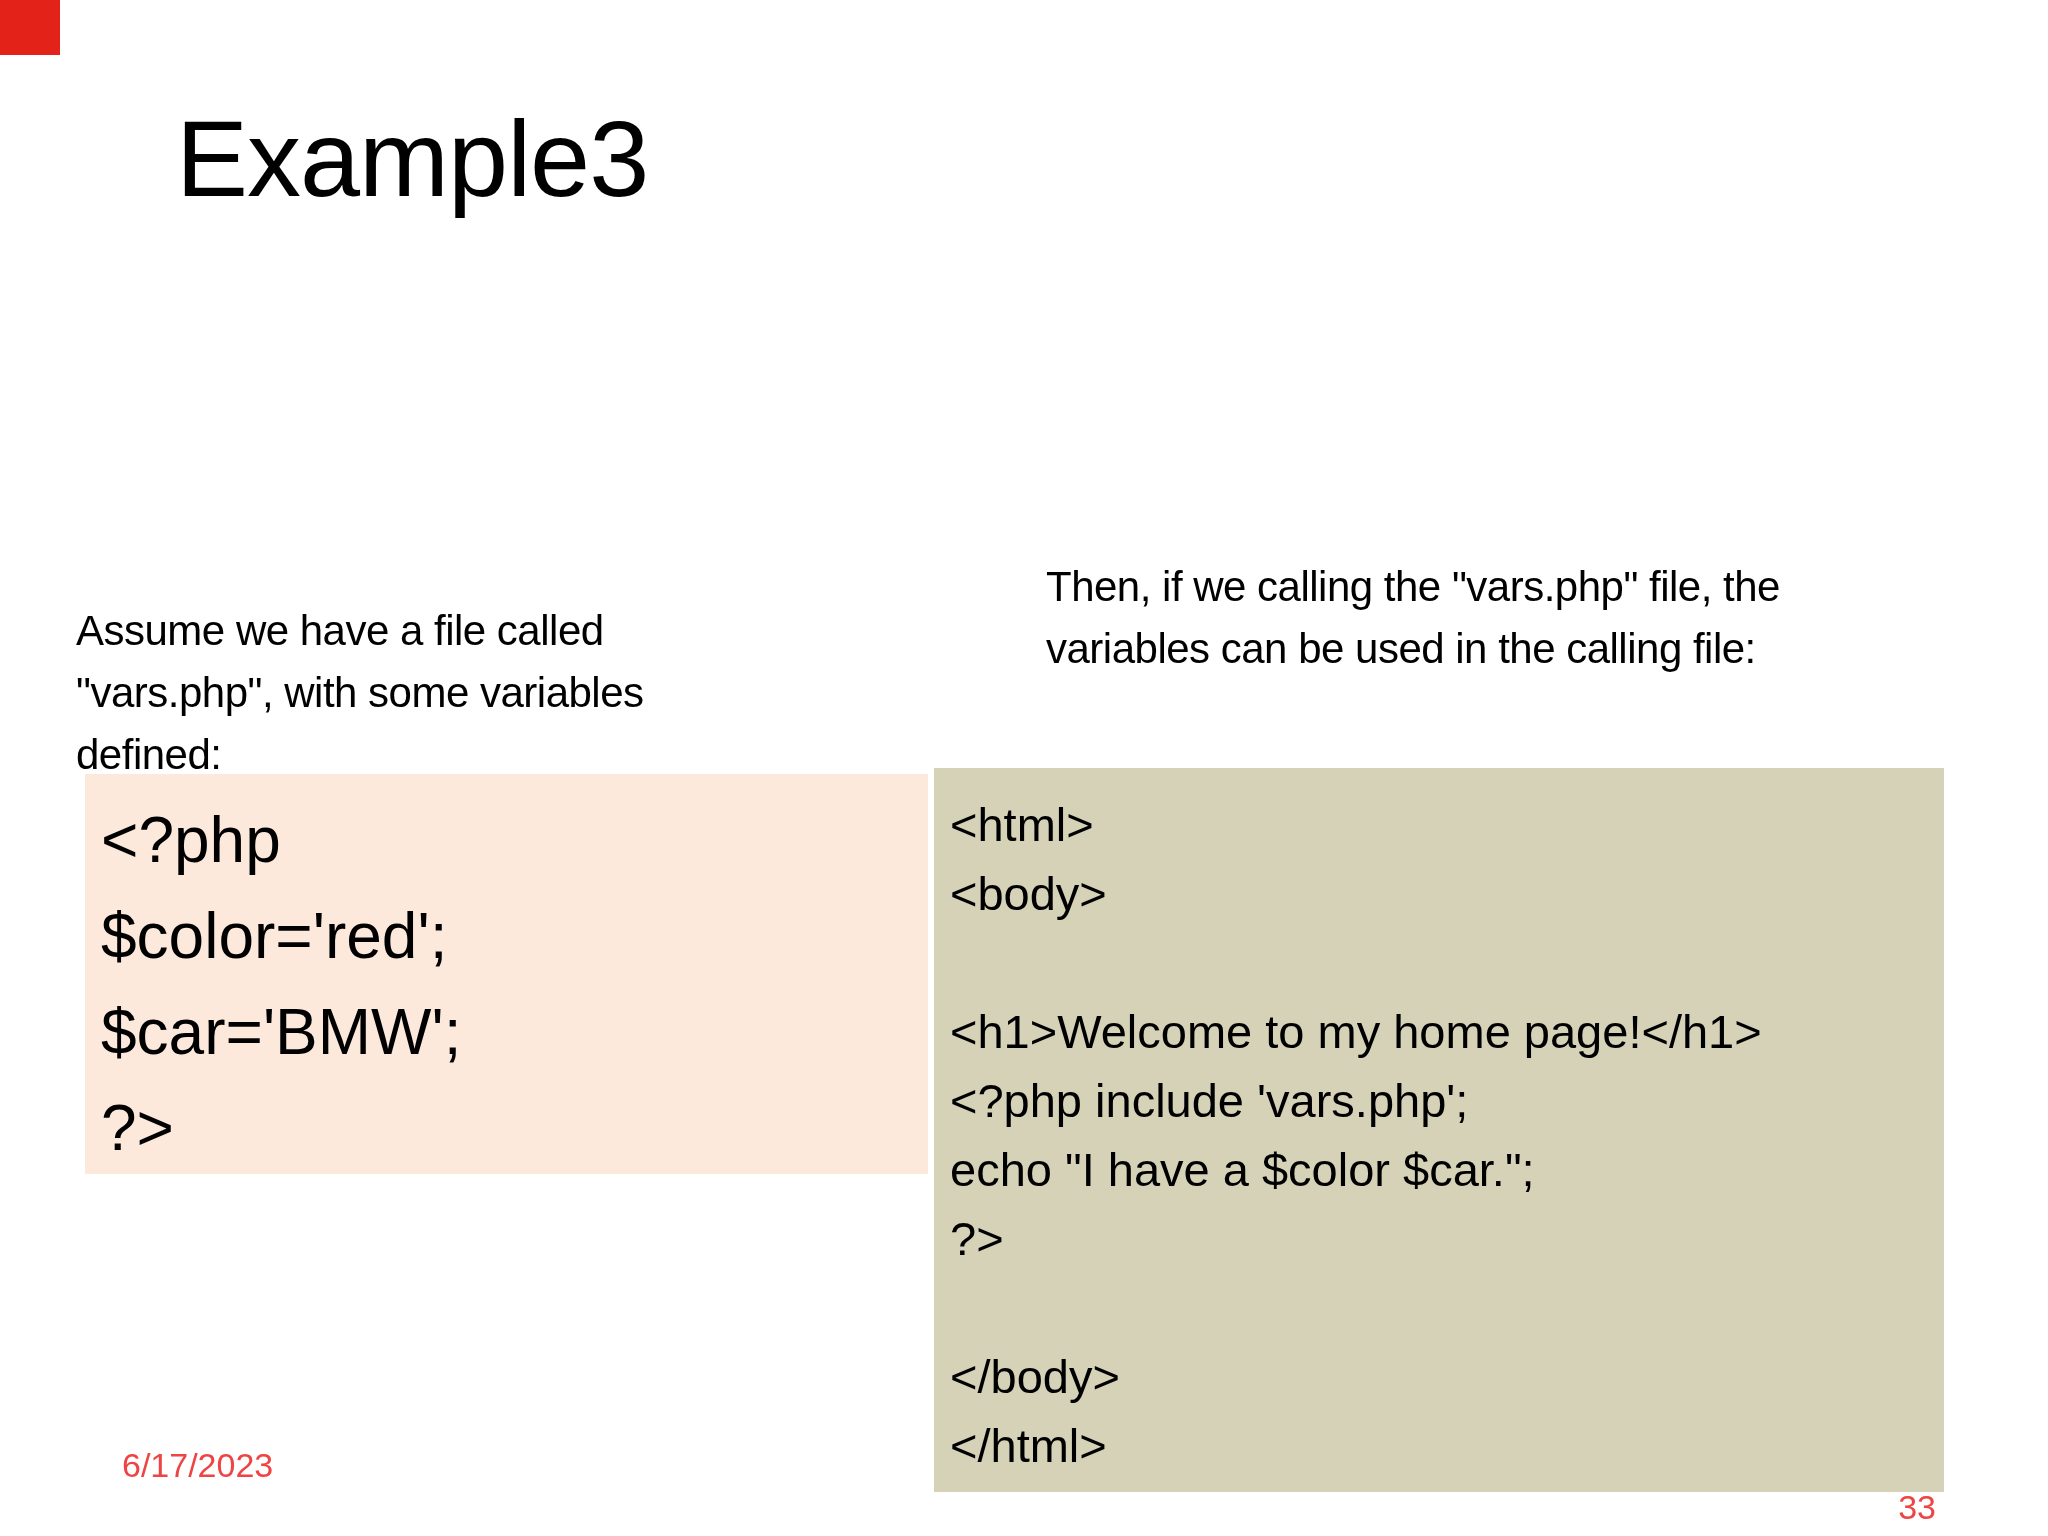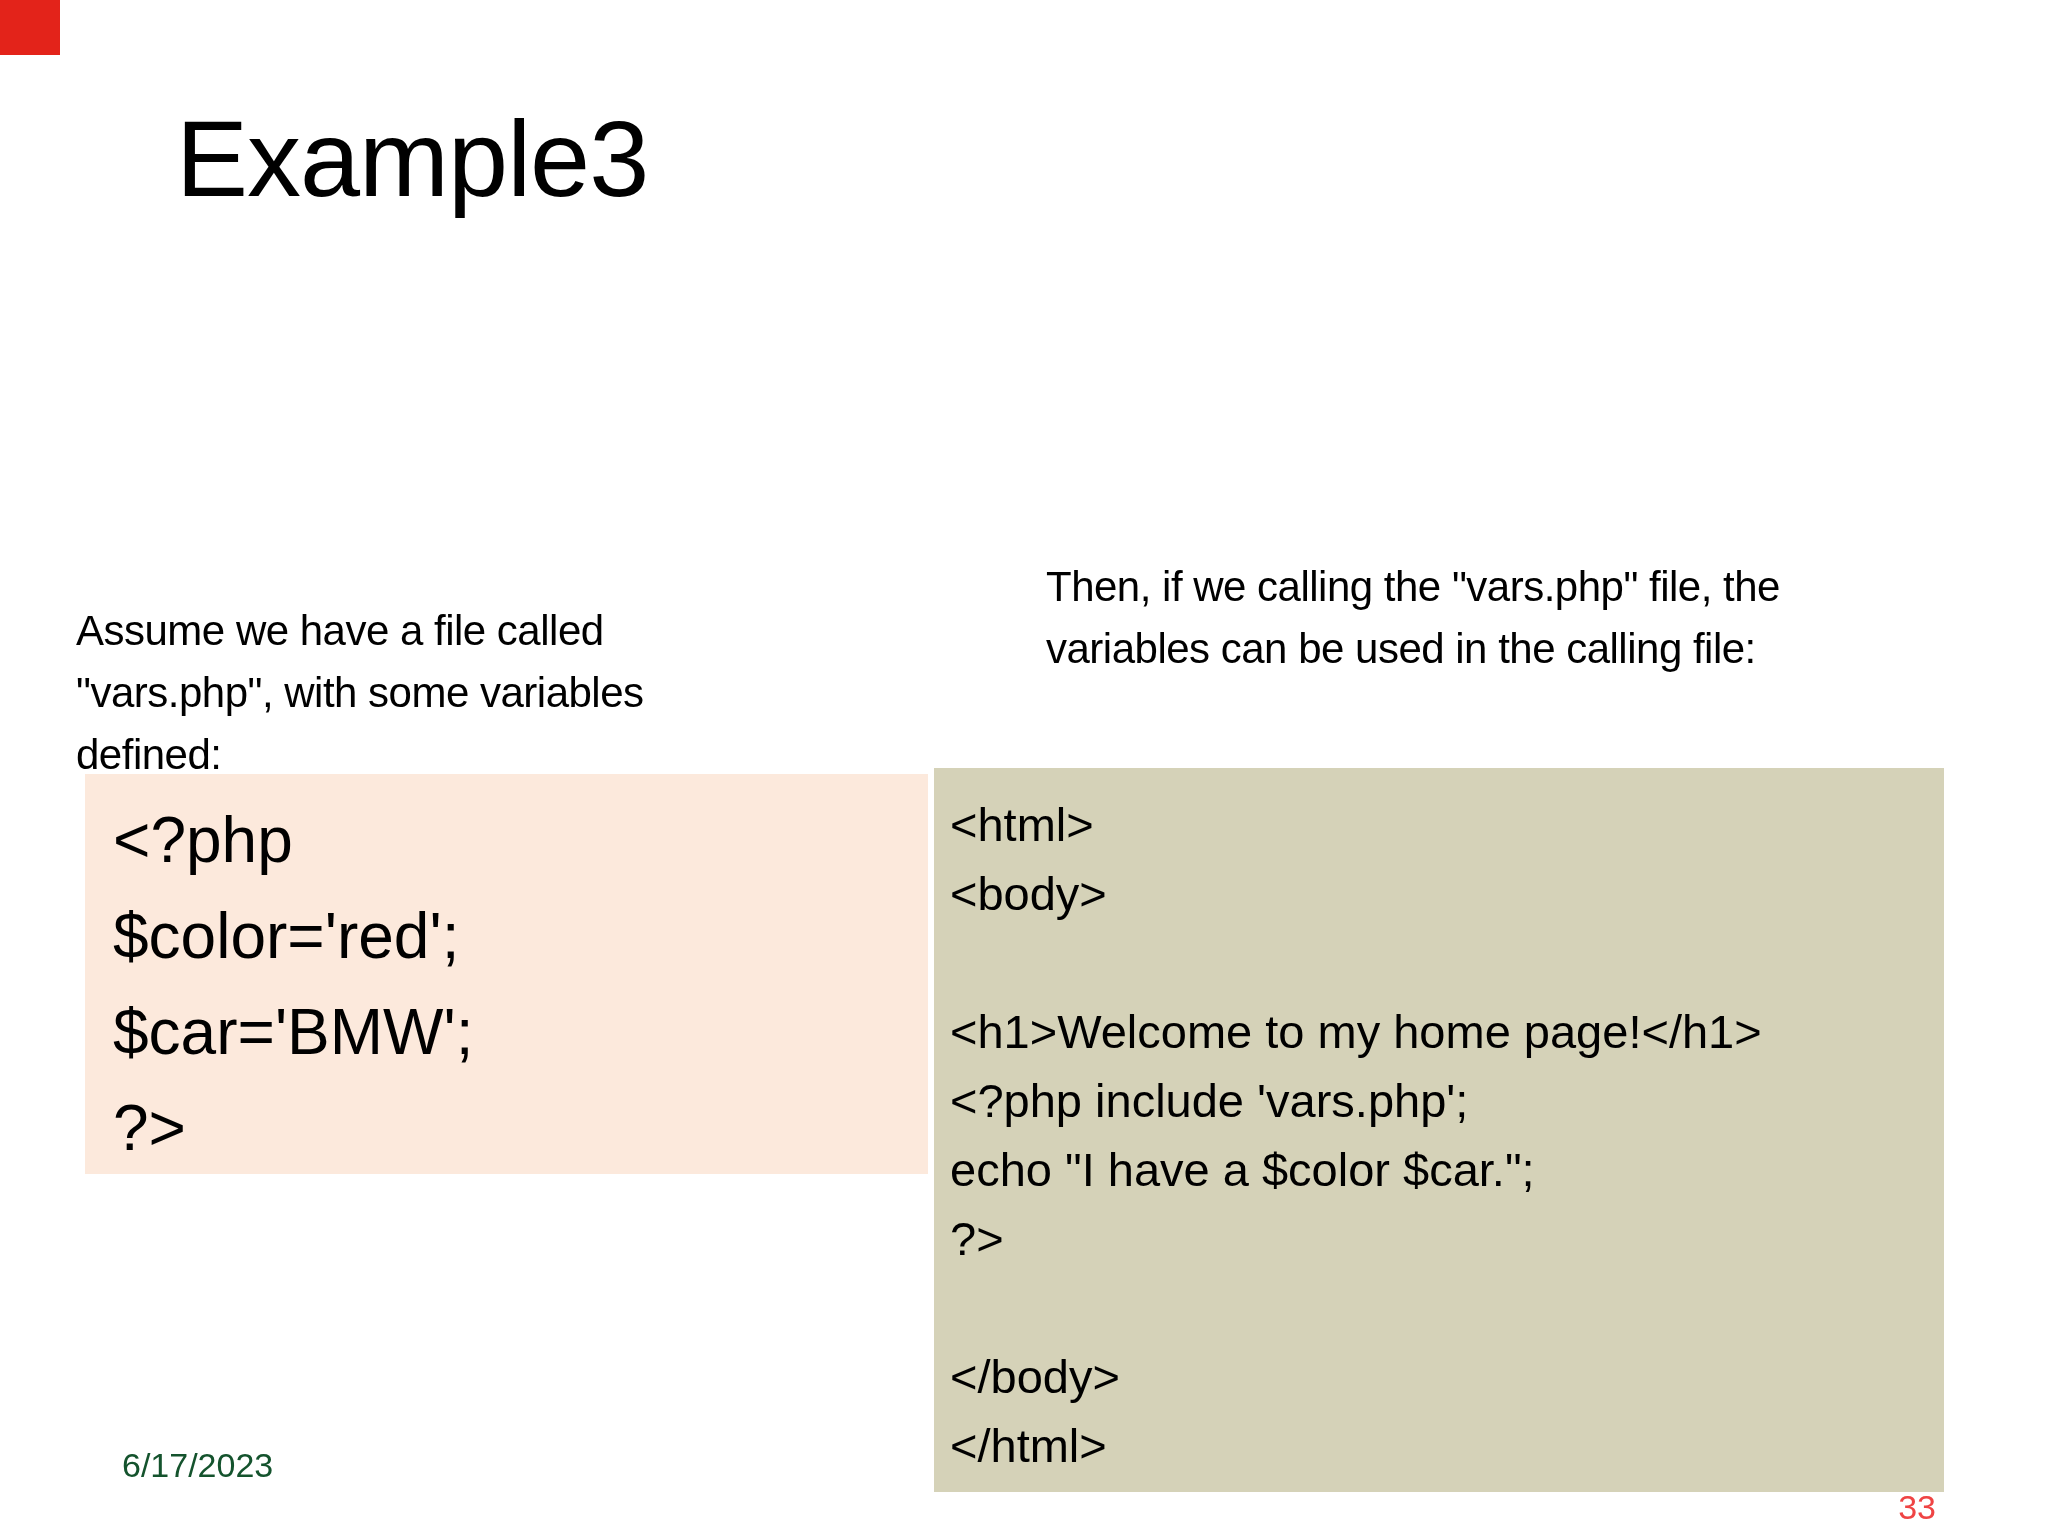--- a/index.html
+++ b/index.html
@@ -24,35 +24,35 @@
   }
 
   .intro { position: absolute; font-size: 42px; letter-spacing: -0.5px; }
   .intro .line { line-height: 62px; white-space: nowrap; }
   .intro-left  { left: 76px;  top: 600px; }
   .intro-right { left: 1046px; top: 556px; }
 
   .code-block { position: absolute; box-sizing: border-box; }
   .code-left {
     left: 85px; top: 774px; width: 843px; height: 400px;
-    padding: 18px 0 0 28px;
+    padding: 18px 0 0 16px;
     font-size: 64px;
   }
   .code-left .code-line { height: 96px; line-height: 96px; white-space: nowrap; }
 
   .code-right {
     left: 934px; top: 768px; width: 1010px; height: 724px;
     padding: 22px 13px 0 16px;
     font-size: 47px;
   }
   .code-right .code-line { height: 69px; line-height: 69px; white-space: nowrap; }
 
   .footer-date {
     position: absolute; left: 122px; top: 1446px;
-    font-size: 34px; color: #14532d; white-space: nowrap;
+    font-size: 34px; color: #ef4444; white-space: nowrap;
   }
   .page-number {
     position: absolute; right: 112px; top: 1488px;
     font-size: 34px; color: #ef4444; white-space: nowrap;
   }
 </style>
 </head>
 <body>
 
 <div class="canvas">

